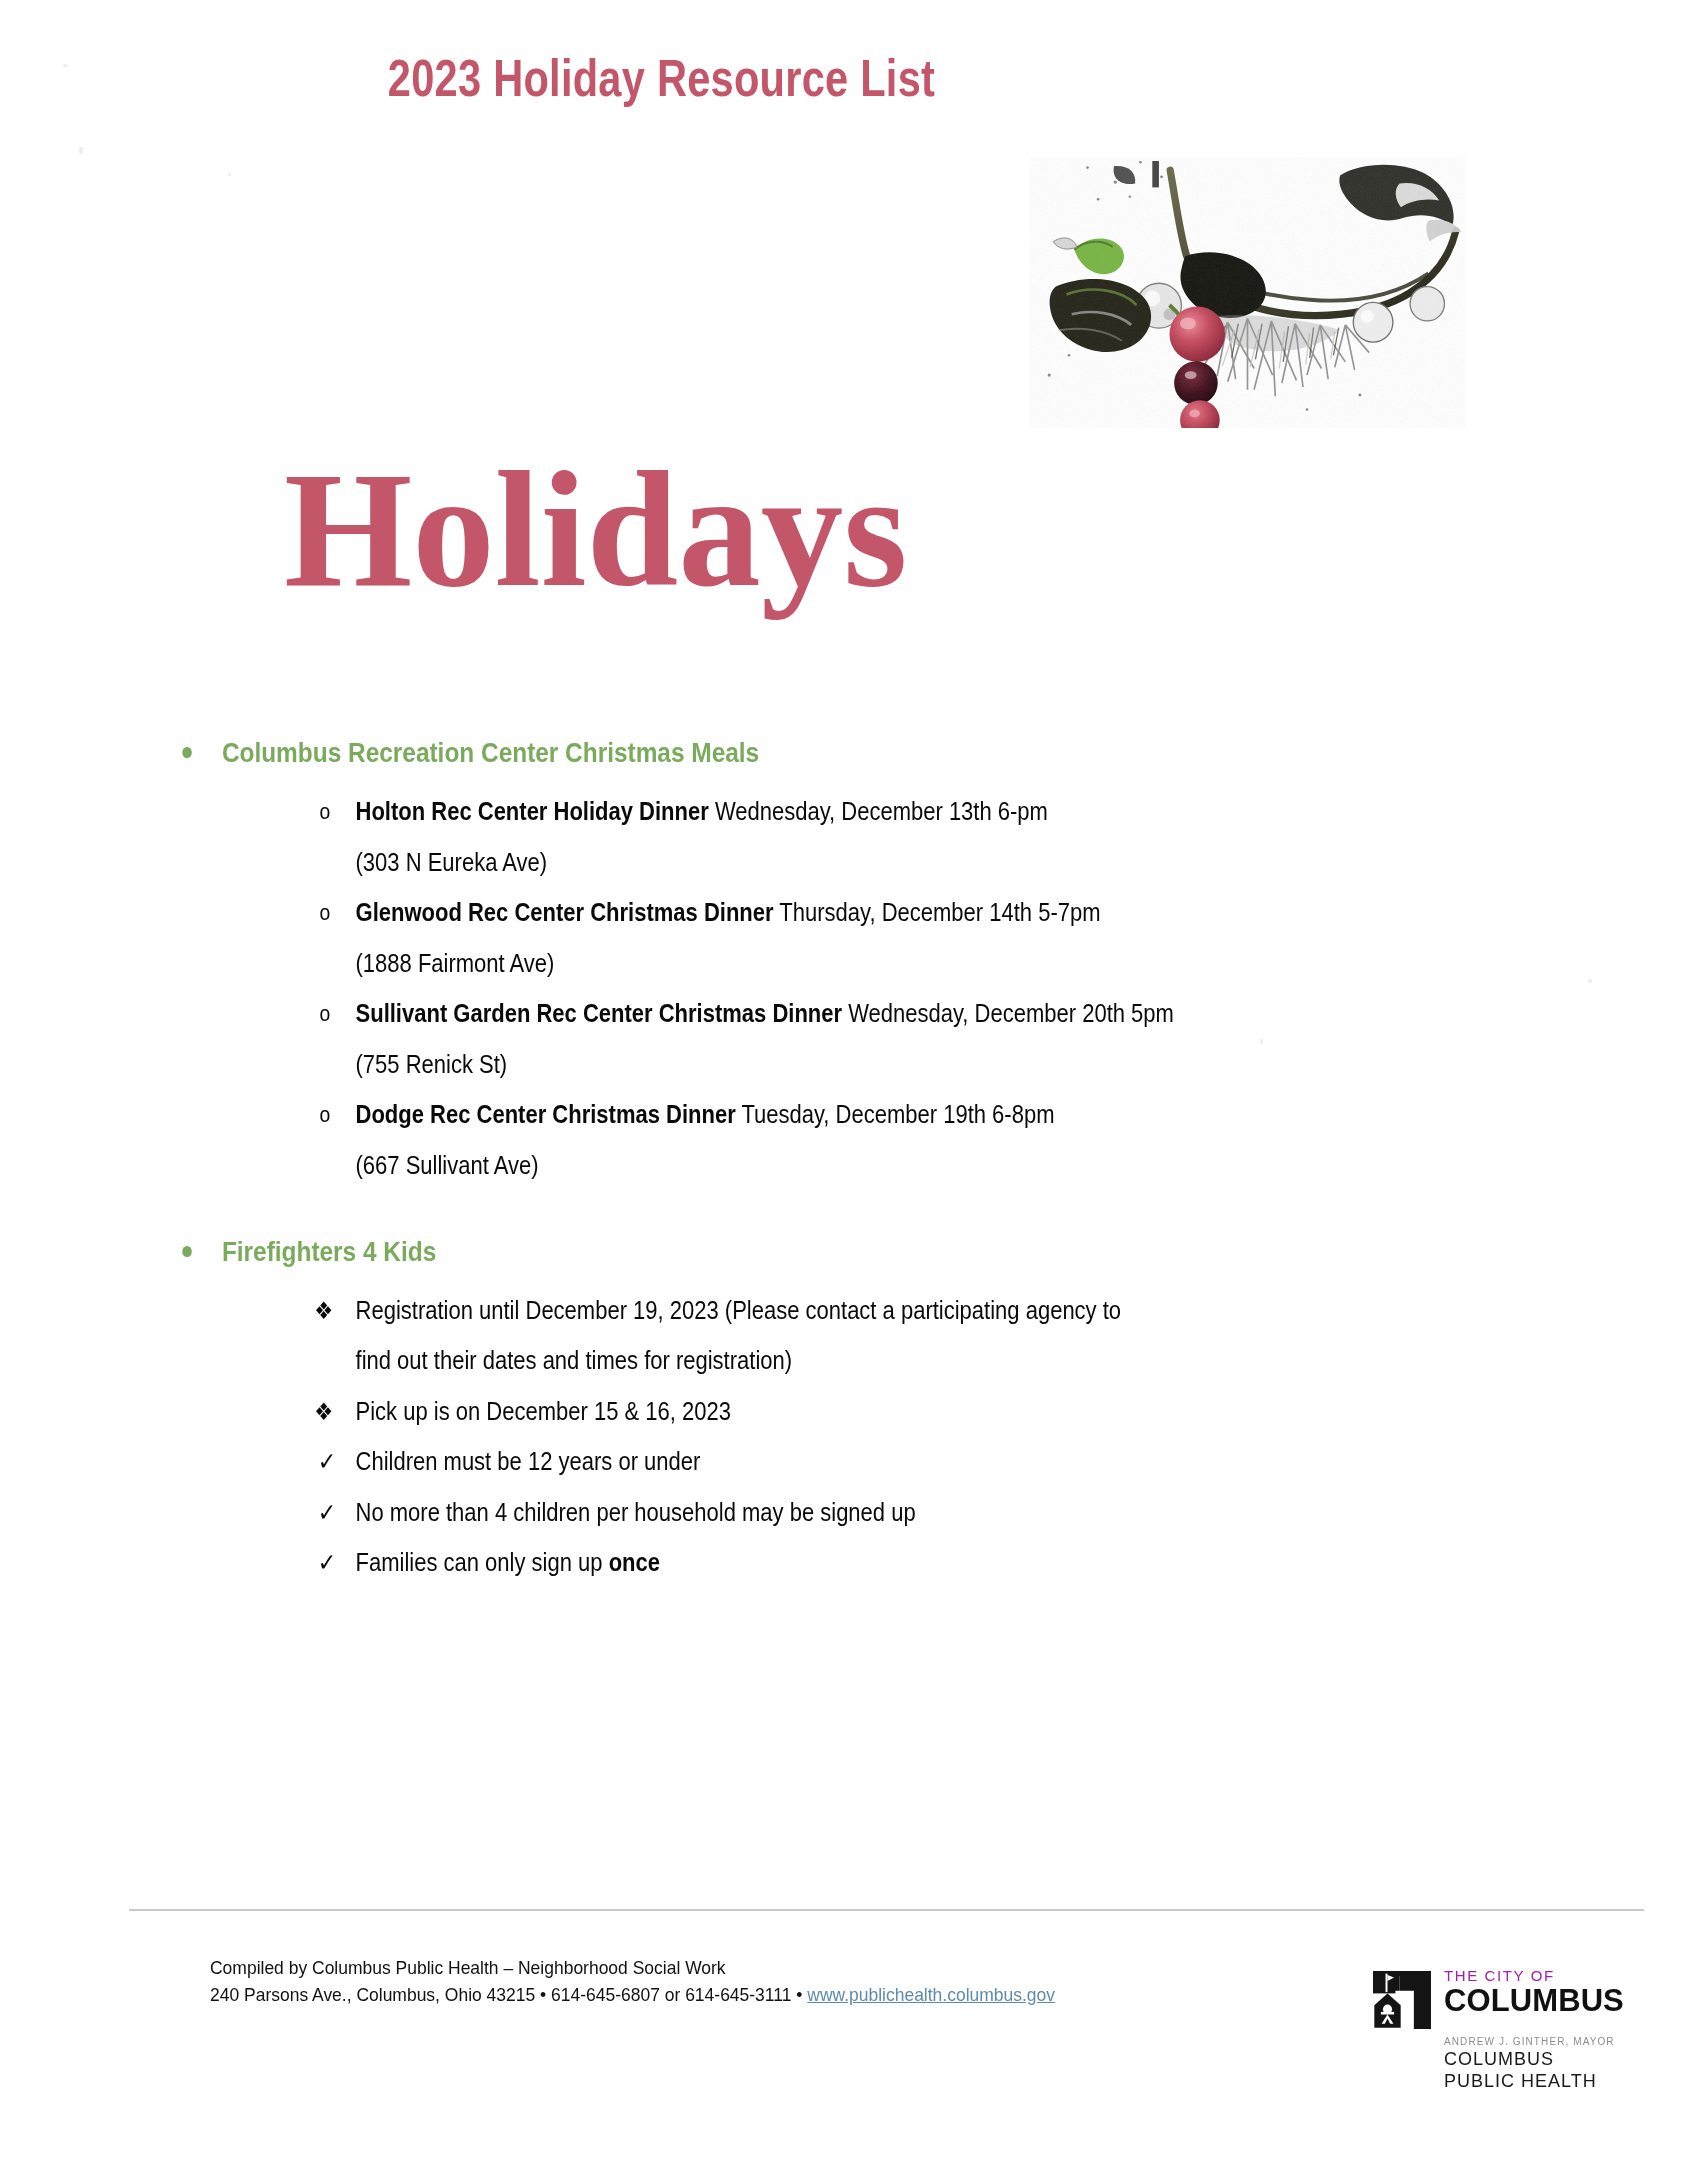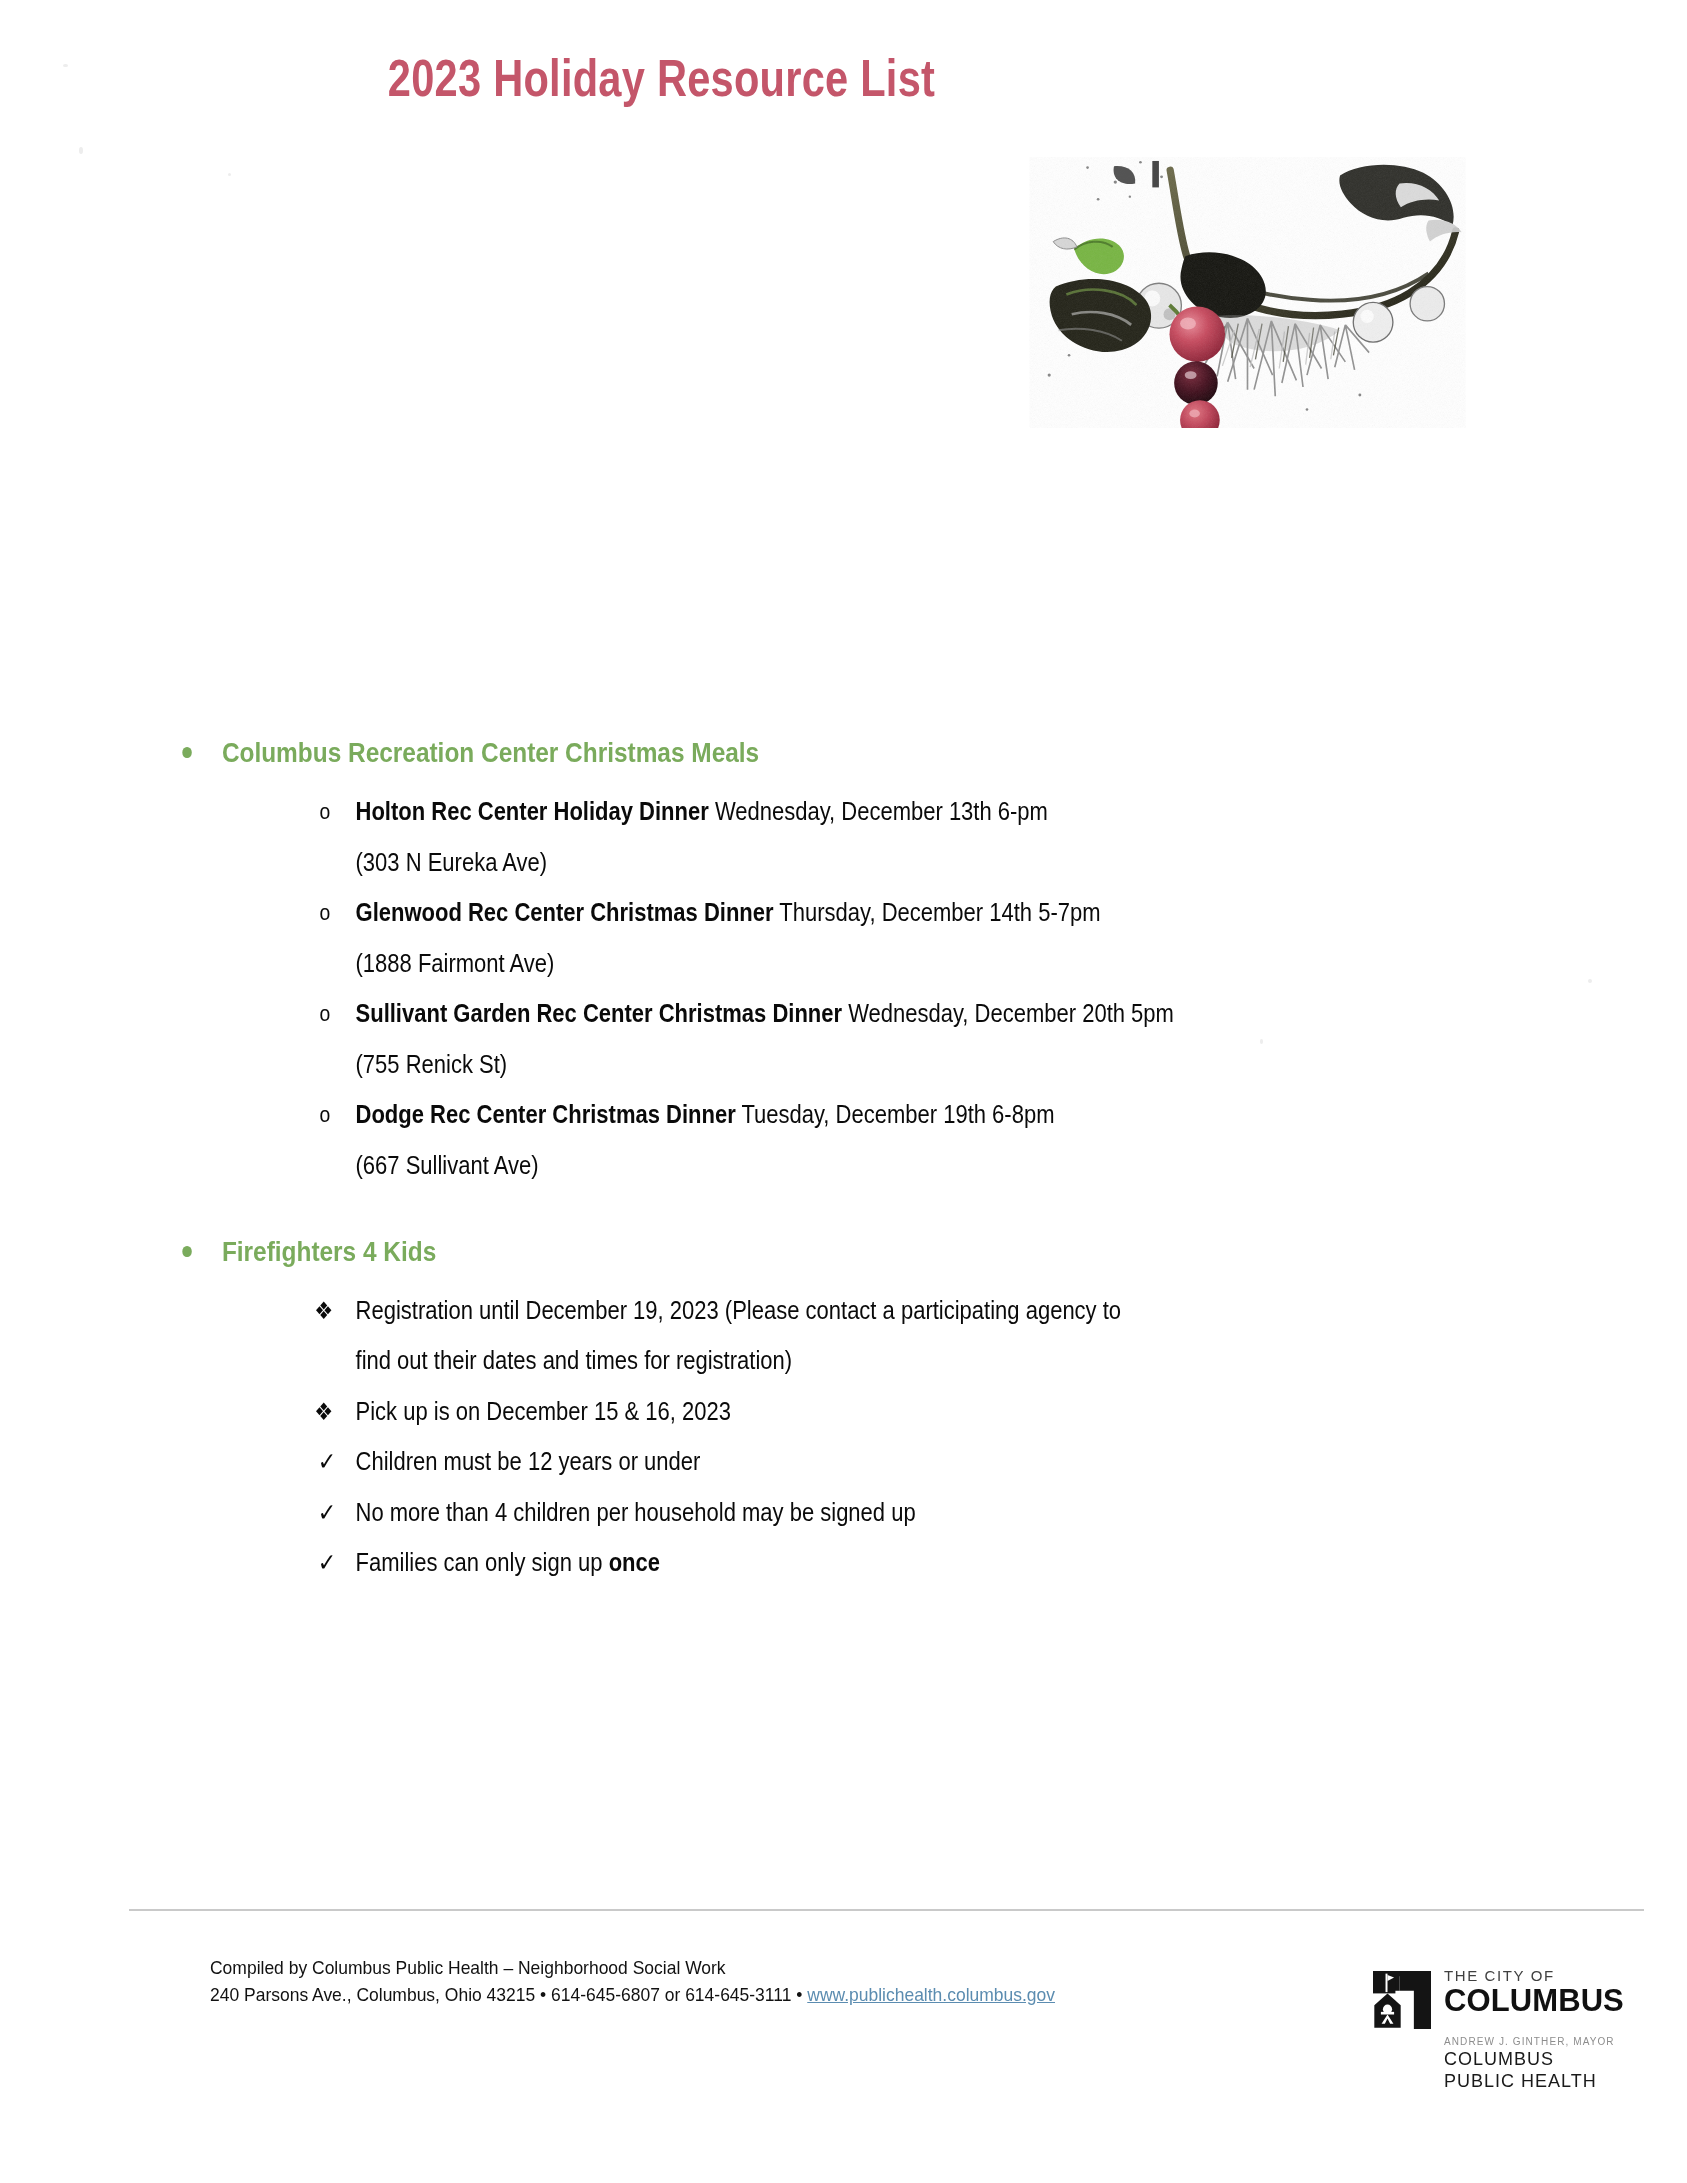--- a/index.html
+++ b/index.html
@@ -180,21 +180,21 @@
     height: 58px;
   }
   .logo-words {
     position: absolute;
     left: 71px;
     top: 0px;
   }
   .lw-the {
     font-size: 15px;
     letter-spacing: 1.6px;
-    color: #404040;
+    color: #a21caf;
     line-height: 1.1;
   }
   .lw-col {
     font-size: 31px;
     font-weight: bold;
     letter-spacing: 0.1px;
     color: #111;
     line-height: 1.0;
     margin-top: 0.7px;
   }
@@ -336,20 +336,21 @@
           <circle cx="30" cy="330" r="2.4"></circle>
         <circle cx="420" cy="382" r="2"></circle>
           <circle cx="500" cy="360" r="2.2"></circle>
       </g>
       <path d="M128 14 C148 12 162 22 160 40 C140 44 124 34 128 14Z" fill="#1c1c1c" opacity="0.75"></path>
       <path d="M186 6 L196 6 L196 46 L186 46Z" fill="#1c1c1c" opacity="0.8"></path>
     </svg>
   </div>
 
   <div class="wordart">
+    <div class="wordart-line l2">Holidays</div>
   </div>
 
   <div class="content">
 
     <div class="lvl1">
       <span class="dot"></span>
       <span>Columbus Recreation Center Christmas Meals</span>
     </div>
     <div class="spacer-md"></div>
 

